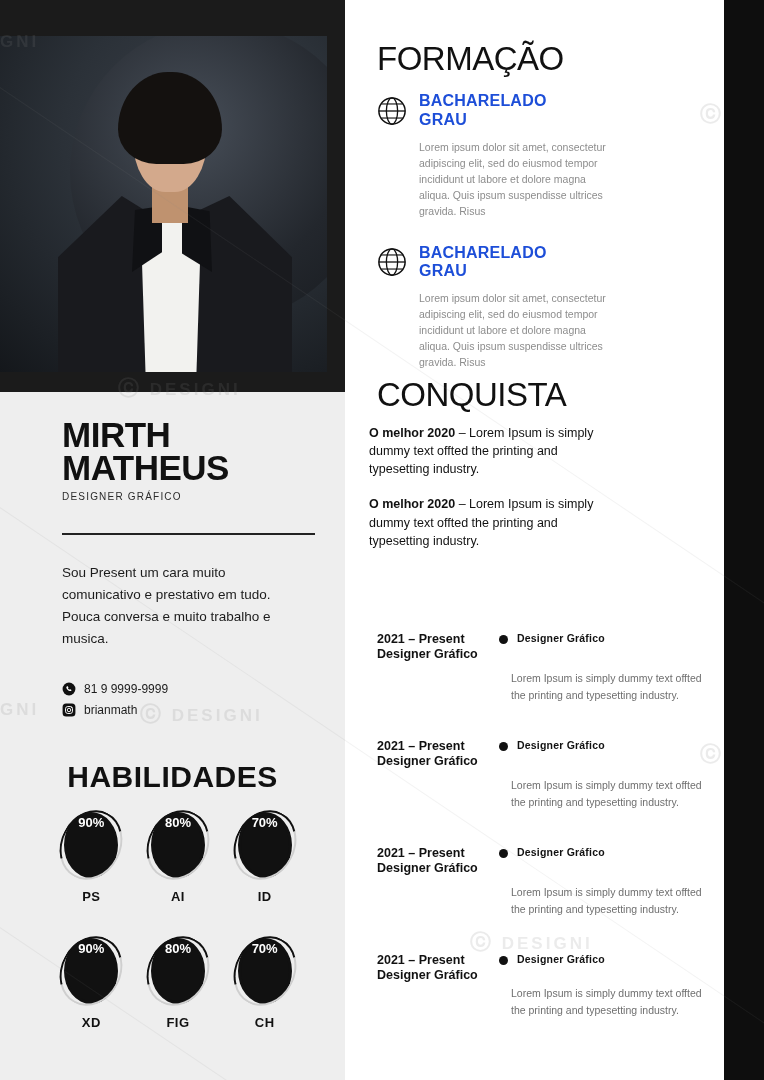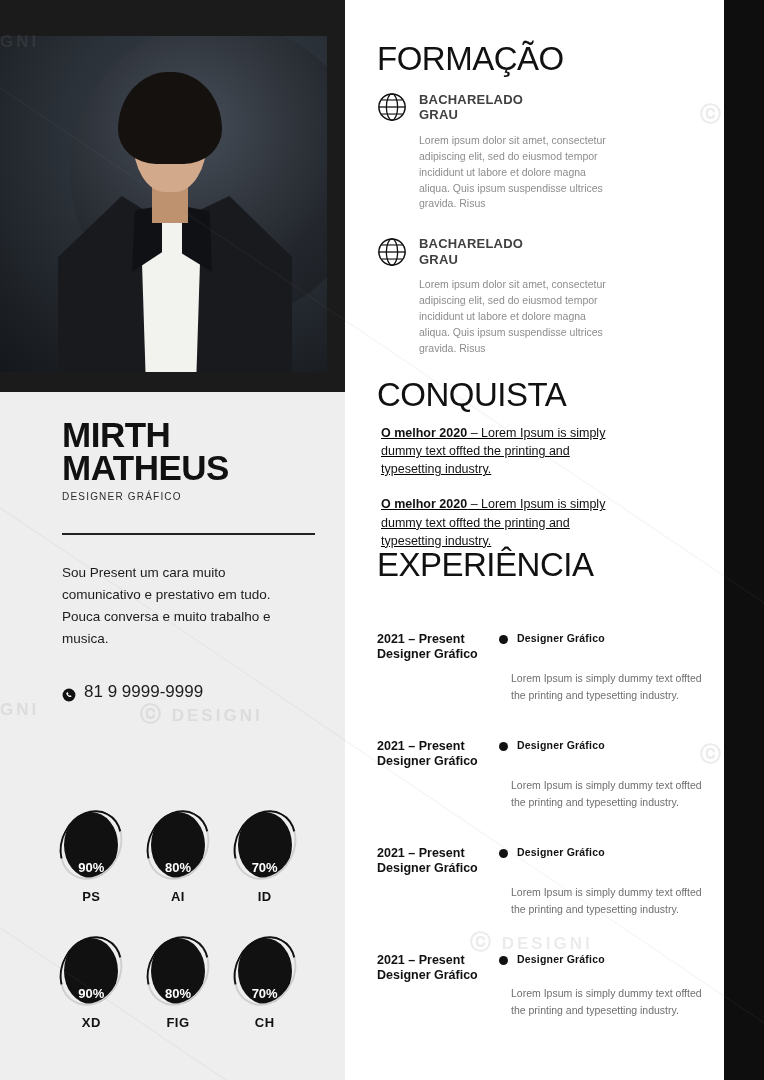--- a/index.html
+++ b/index.html
@@ -131,22 +131,22 @@
   .divider {
     position: absolute; left: 62px; top: 533px;
     width: 253px; height: 2px; background: #222;
   }
   .about {
     position: absolute; left: 62px; top: 562px; width: 235px;
     font-size: 13.5px; line-height: 1.62; color: #1c1c1c;
   }
   .contacts { position: absolute; left: 62px; top: 682px; width: 250px; }
   .contact-row {
-    display: flex; align-items: flex-end; gap: 8px;
-    margin-bottom: 7px; font-size: 17px; color: #1c1c1c;
+    display: flex; align-items: flex-start; gap: 8px;
+    margin-bottom: 7px; font-size: 12px; color: #1c1c1c;
   }
   .ic {
     width: 14px; height: 14px; flex: 0 0 14px;
     display: flex; align-items: center; justify-content: center;
   }
   .ic svg { width: 14px; height: 14px; display: block; }
 
   .skills-title {
     position: absolute; left: 0; top: 760px; width: 345px;
     text-align: center; font-size: 30px; font-weight: 700;
@@ -155,21 +155,21 @@
   .skills-grid {
     position: absolute; left: 48px; top: 812px;
     width: 260px;
     display: grid; grid-template-columns: repeat(3, 1fr);
     row-gap: 34px; justify-items: center;
   }
   .skill { text-align: center; }
   .dial {
     width: 54px; height: 66px; border-radius: 50%;
     background: #111; border: 3px solid #111;
-    display: flex; align-items: flex-end; justify-content: center;
+    display: flex; align-items: flex-start; justify-content: center;
     position: relative;
   }
   .dial::after {
     content: ""; position: absolute; inset: -6px;
     border: 2px solid #111; border-radius: 50%;
     border-right-color: #cfcfcf; border-bottom-color: #cfcfcf;
     transform: rotate(28deg);
   }
   .dial span { color: #fff; font-size: 13px; font-weight: 700; }
   .skill-label {
@@ -186,30 +186,30 @@
     font-size: 33px; font-weight: 400; letter-spacing: -0.5px;
     color: #111; line-height: 1;
   }
   .s-form { position: absolute; left: 32px; top: 42px; }
   .edu-list { position: absolute; left: 32px; top: 92px; width: 230px; }
   .edu-item { margin-bottom: 24px; }
   .edu-head { display: flex; align-items: center; gap: 12px; }
   .globe { width: 30px; height: 30px; flex: 0 0 30px; }
   .globe svg { width: 30px; height: 30px; display: block; }
   .edu-title {
-    font-size: 13px; font-weight: 700; color: #404040; line-height: 1.18;
+    font-size: 16px; font-weight: 700; color: #1d4ed8; line-height: 1.18;
     letter-spacing: 0.2px;
   }
   .edu-body {
     margin-top: 10px; margin-left: 42px; width: 190px;
     font-size: 10.5px; line-height: 1.52; color: #8d8d8d;
   }
 
   .s-conq { position: absolute; left: 32px; top: 378px; }
-  .conq-list { position: absolute; left: 36px; top: 424px; width: 225px; text-decoration: underline; }
+  .conq-list { position: absolute; left: 24px; top: 424px; width: 225px; }
   .conq-item { margin-bottom: 17px; font-size: 12.5px; line-height: 1.45; color: #111; }
   .conq-item b { font-weight: 700; }
 
   .s-exp { position: absolute; left: 32px; top: 548px; }
   .exp-list { position: absolute; left: 32px; top: 596px; width: 340px; }
   .exp-item { position: relative; margin-bottom: 24px; }
   .exp-row { display: flex; align-items: flex-start; margin-top: 36px; }
   .exp-date {
     width: 122px; flex: 0 0 122px;
     font-size: 12.5px; font-weight: 700; color: #111; line-height: 1.2;
@@ -276,22 +276,34 @@
       <div class="contacts">
         <div class="contact-row">
           <span class="ic">
             <svg viewBox="0 0 24 24">
                 <circle cx="12" cy="12" r="11" fill="#111"></circle>
                 <path d="M8.5 7.5c.6-.6 1.4-.3 1.7.3l.7 1.4c.2.5.1.9-.3 1.2l-.5.4c.5 1.1 1.4 2 2.5 2.5l.4-.5c.3-.4.7-.5 1.2-.3l1.4.7c.6.3.9 1.1.3 1.7-1 1-2.4.9-3.9.1-1.6-.8-3.2-2.4-4-4-.8-1.5-.9-2.9.5-3.5z" fill="#fff"></path>
               </svg>
           </span>
           <span>81 9 9999-9999</span>
         </div>
-      </div>
-
+        <div class="contact-row">
+          <span class="ic">
+            <svg viewBox="0 0 24 24">
+                <rect x="1" y="1" width="22" height="22" rx="6" fill="#111"></rect>
+                <rect x="6" y="6" width="12" height="12" rx="4" fill="none" stroke="#fff" stroke-width="1.6"></rect>
+                <circle cx="12" cy="12" r="3" fill="none" stroke="#fff" stroke-width="1.6"></circle>
+                <circle cx="16.6" cy="7.4" r="1.1" fill="#fff"></circle>
+              </svg>
+          </span>
+          <span>brianmath</span>
+        </div>
+      </div>
+
+      <div class="skills-title">HABILIDADES</div>
 
       <div class="skills-grid">
         <div class="skill">
           <div class="dial">
               <span>90%</span>
             </div>
           <div class="skill-label">PS</div>
         </div>
         <div class="skill">
           <div class="dial">
@@ -374,21 +386,20 @@
 
       <div class="conq-list">
         <div class="conq-item">
           <b>O melhor 2020</b><span> – Lorem Ipsum is simply dummy text offted the printing and typesetting industry.</span>
         </div>
         <div class="conq-item">
           <b>O melhor 2020</b><span> – Lorem Ipsum is simply dummy text offted the printing and typesetting industry.</span>
         </div>
       </div>
 
-      <div class="sec-title s-exp">EXPERIÊNCIA</div>
 
       <div class="exp-list">
         <div class="exp-item">
           <div class="exp-row">
             <div class="exp-date">
               <span>2021 – Present</span><br>
               <span>Designer Gráfico</span>
             </div>
             <div class="bullet"></div>
             <div class="exp-role">Designer Gráfico</div>
@@ -430,20 +441,21 @@
             <div class="exp-role">Designer Gráfico</div>
           </div>
           <div class="exp-body">Lorem Ipsum is simply dummy text offted the printing and typesetting industry.</div>
         </div>
       </div>
     </div>
   </div>
 
   <div class="right-strip"></div>
 
+  <div class="wm" style="left:118px; top:374px;"><span class="c">ⓒ</span> <span>DESIGNI</span></div>
   <div class="wm" style="left:140px; top:700px;"><span class="c">ⓒ</span> <span>DESIGNI</span></div>
   <div class="wm" style="left:470px; top:928px;"><span class="c">ⓒ</span> <span>DESIGNI</span></div>
   <div class="wm" style="left:0px; top:32px;"><span>GNI</span></div>
   <div class="wm" style="left:0px; top:700px;"><span>GNI</span></div>
   <div class="wm" style="left:700px; top:100px;"><span class="c">ⓒ</span></div>
   <div class="wm" style="left:700px; top:740px;"><span class="c">ⓒ</span></div>
 
   <div class="wm-diag">
     <div style="left:-40px; top:60px; transform: rotate(34deg);"></div>
     <div style="left:-40px; top:480px; transform: rotate(34deg);"></div>

